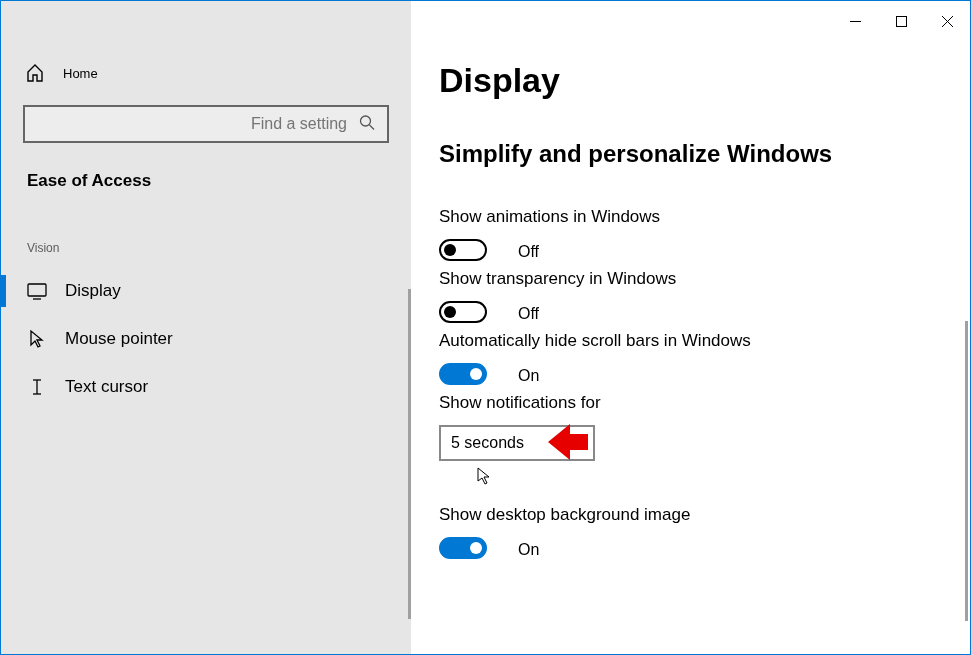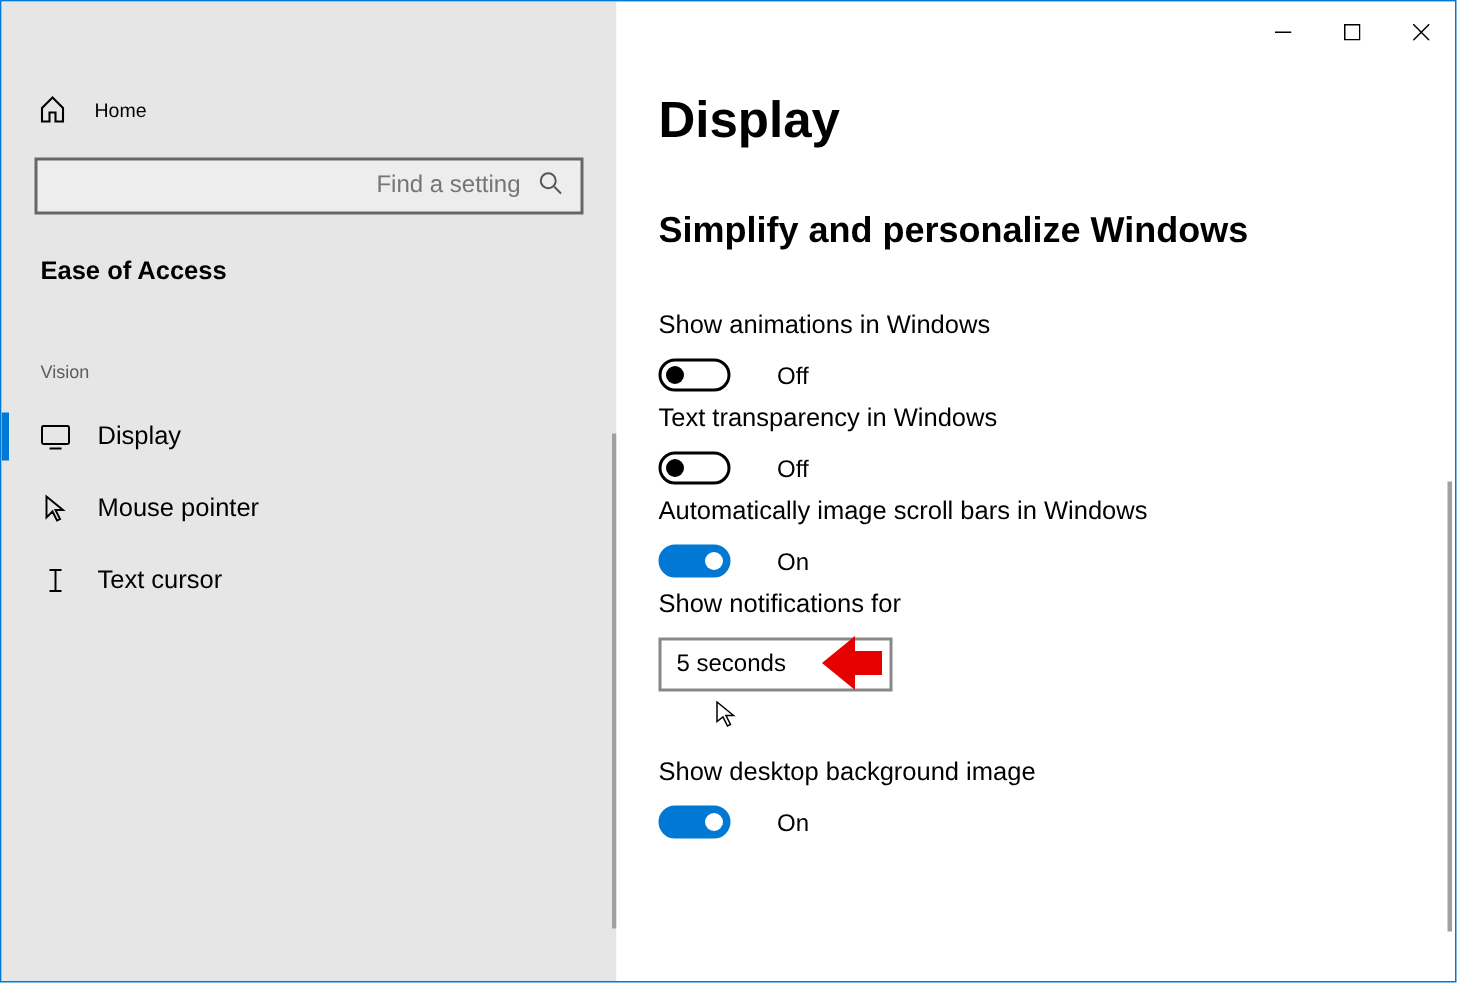--- a/index.html
+++ b/index.html
@@ -286,27 +286,27 @@
   <main class="main">
     <h1>Display</h1>
     <h2>Simplify and personalize Windows</h2>
 
     <div class="setting-label">Show animations in Windows</div>
     <div class="toggle-row">
       <div class="toggle off"></div>
       <span class="toggle-state">Off</span>
     </div>
 
-    <div class="setting-label">Text transparency in Windows</div>
+    <div class="setting-label">Show transparency in Windows</div>
     <div class="toggle-row">
       <div class="toggle off"></div>
       <span class="toggle-state">Off</span>
     </div>
 
-    <div class="setting-label">Automatically image scroll bars in Windows</div>
+    <div class="setting-label">Automatically hide scroll bars in Windows</div>
     <div class="toggle-row">
       <div class="toggle on"></div>
       <span class="toggle-state">On</span>
     </div>
 
     <div class="setting-label">Show notifications for</div>
     <div class="select-box">
       <span>5 seconds</span>
       <span class="chev">
         <svg width="12" height="12" viewBox="0 0 12 12">

